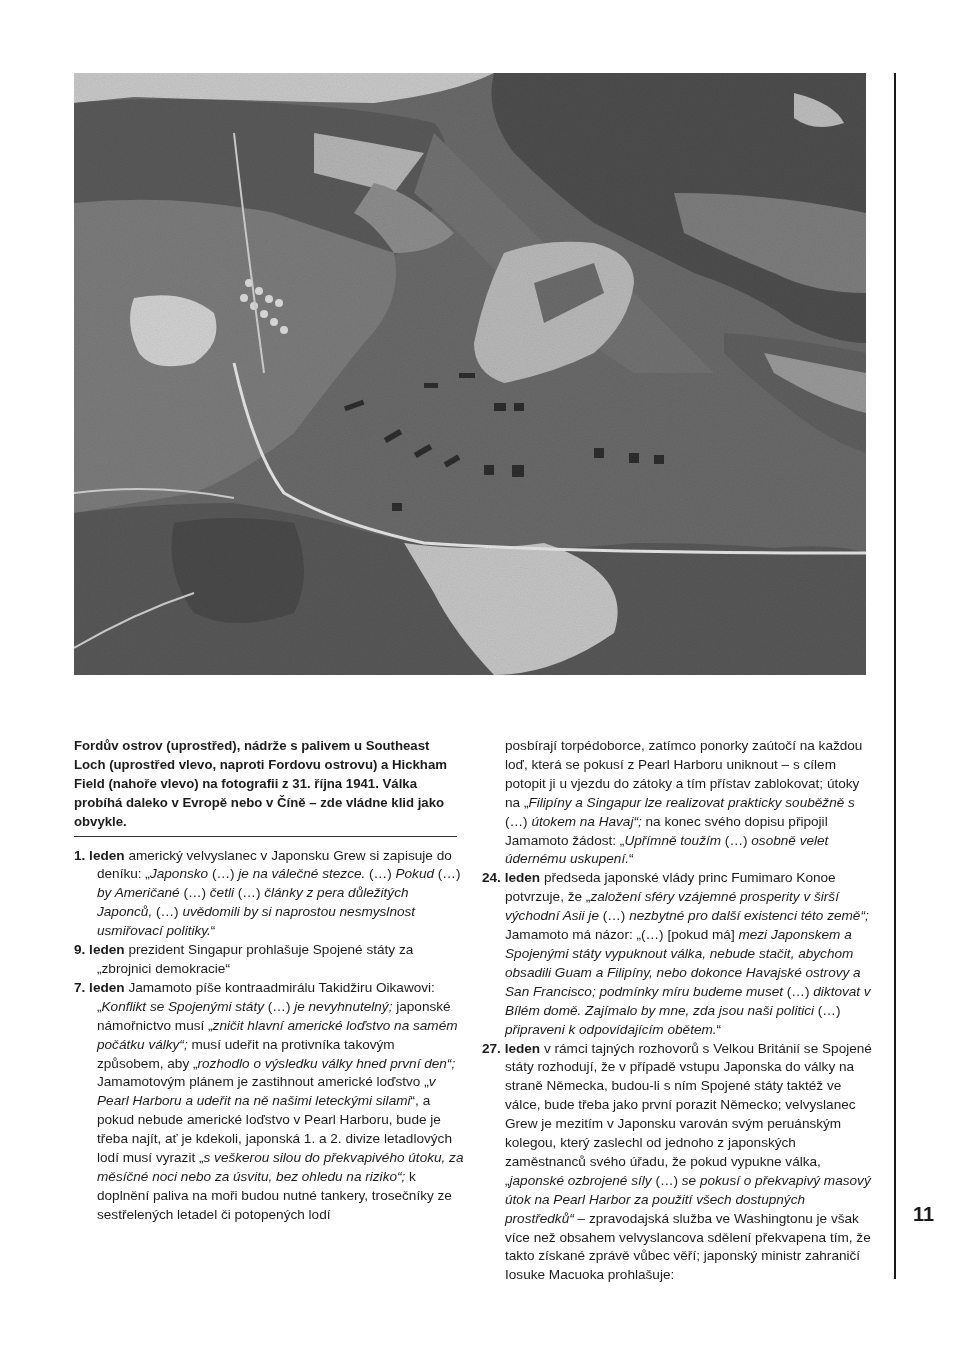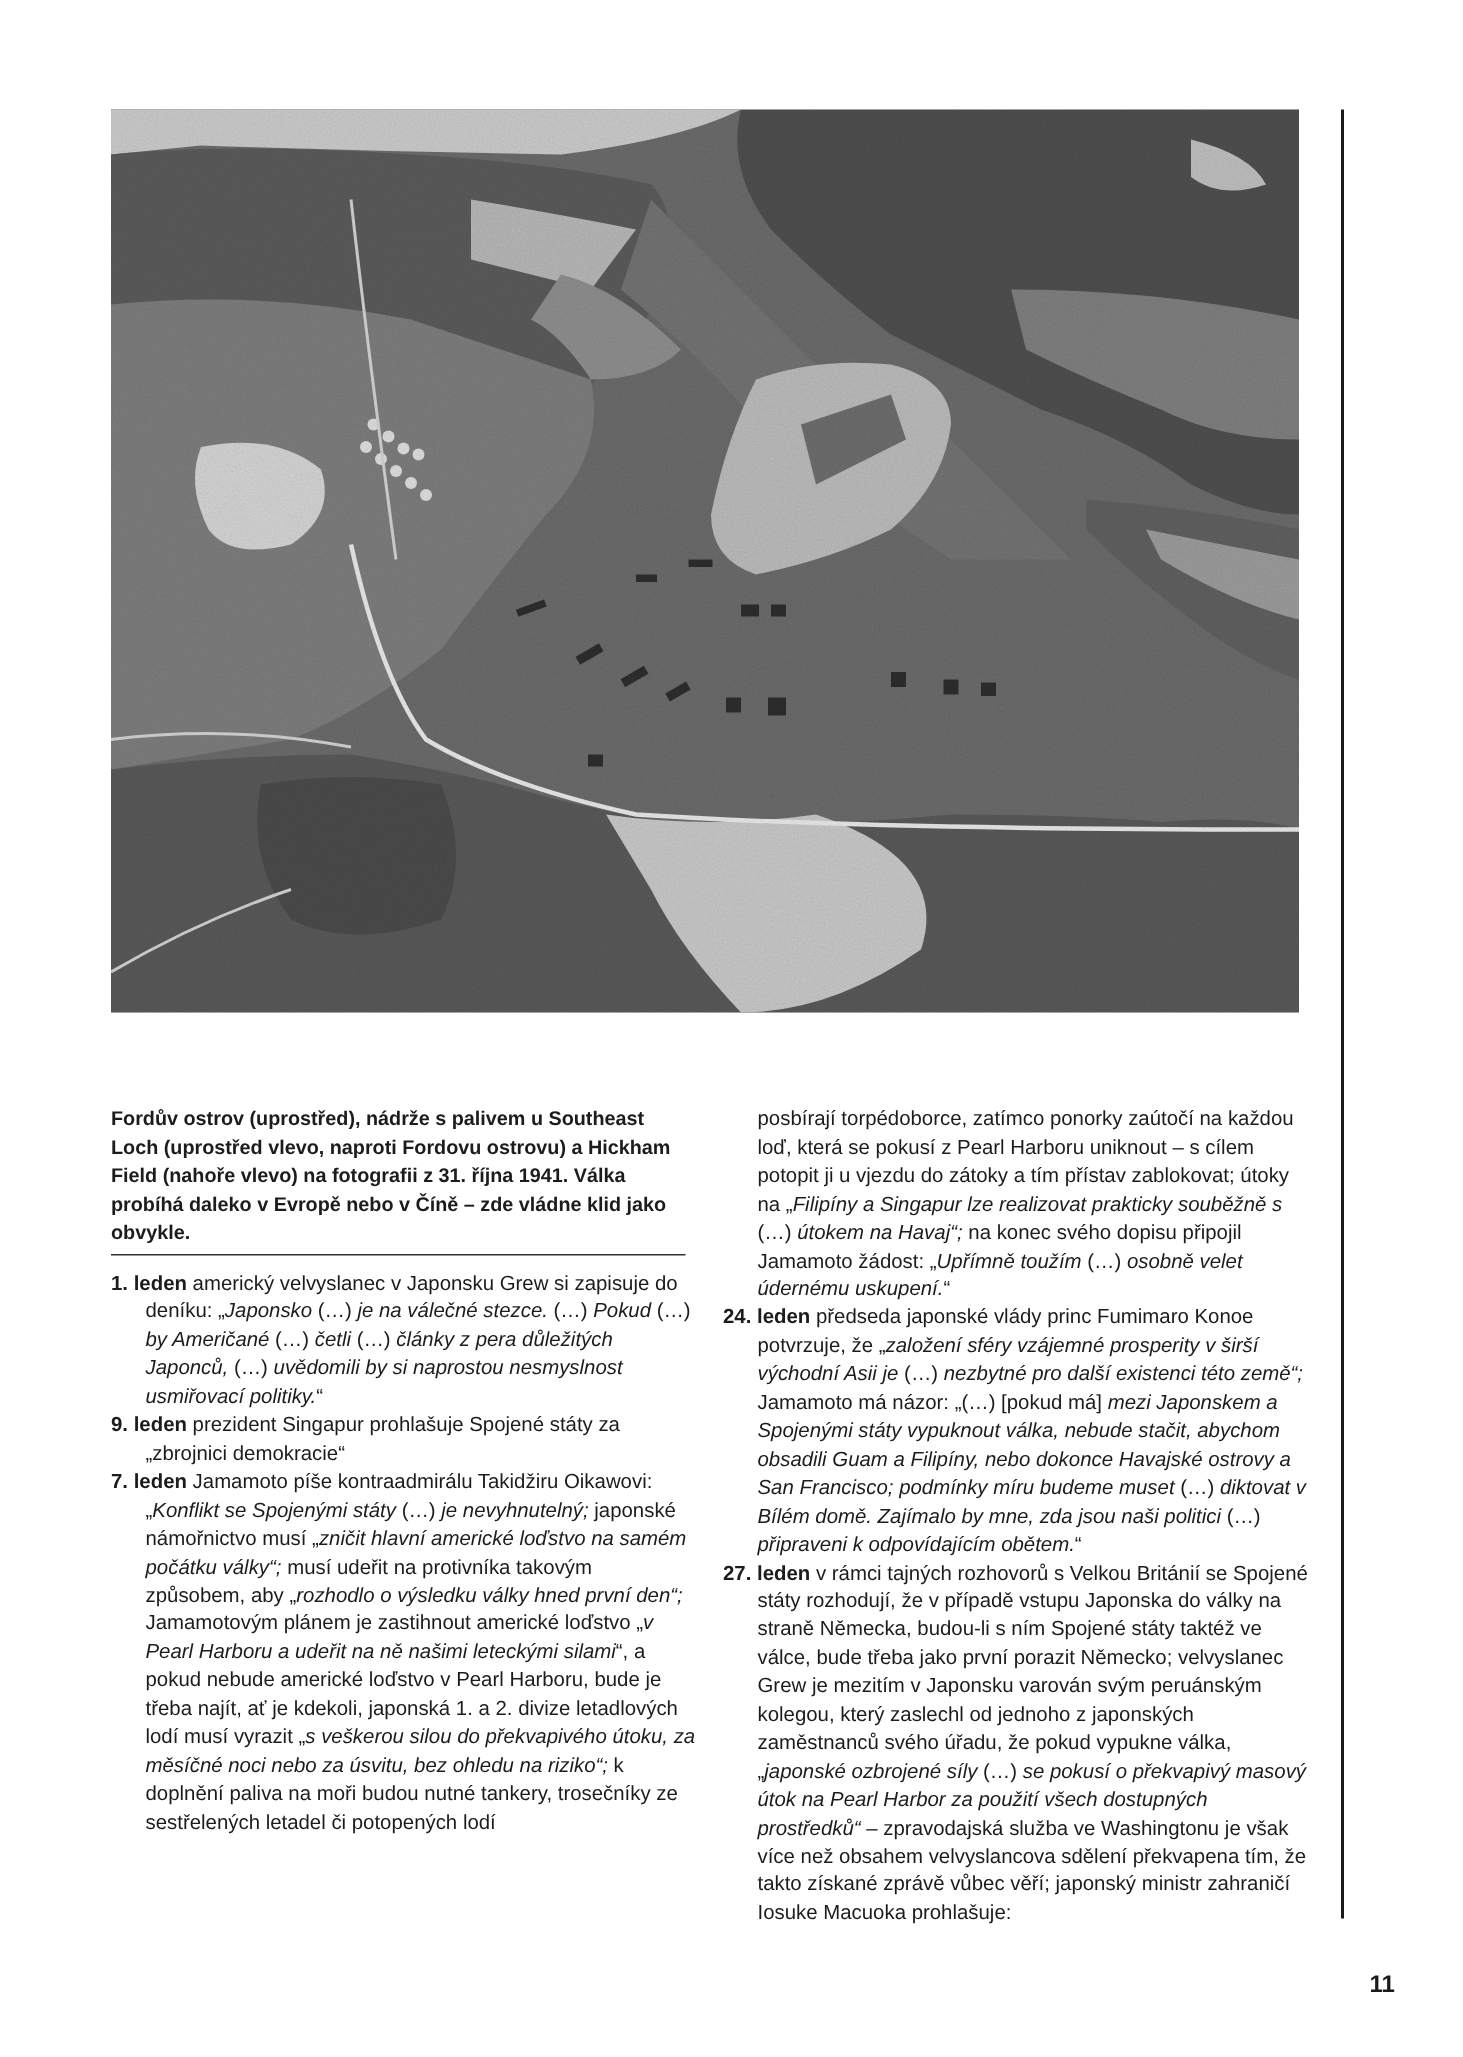--- a/index.html
+++ b/index.html
@@ -2,21 +2,21 @@
 <html><head>
 <meta charset="utf-8">
 <style>
   html, body { margin:0; padding:0; background:#ffffff; }
   body { width:975px; height:1371px; position:relative; overflow:hidden;
          font-family:"Liberation Sans", sans-serif; color:#1c1c1c; }
   .photo { position:absolute; left:74px; top:73px; width:792px; height:602px;
            overflow:hidden; background:#6b6b6b; }
   .photo svg { display:block; width:100%; height:100%; }
   .vrule { position:absolute; left:894px; top:73px; width:2px; height:1206px; background:#1a1a1a; }
-  .pagenum { position:absolute; left:913px; top:1315px; font-size:16px; font-weight:bold; color:#1a1a1a; }
+  .pagenum { position:absolute; left:913px; top:1203px; font-size:20px; font-weight:bold; color:#1a1a1a; }
   .col { position:absolute; font-size:13.6px; line-height:18.9px;margin-top:41px; }
   .colL { left:74px; top:696px; width:390px; }
   .colR { left:482px; top:696px; width:392px; }
   .caption { font-weight:bold; font-size:13.2px; line-height:18.9px; margin:0; }
   .year { font-size:34px; font-weight:bold; margin:40px 0 0 0; line-height:38px; letter-spacing:-0.5px; }
   .yrule { height:1px; background:#333; margin:4px 7px 10px 0; }
   .entry { margin:0; padding-left:23px; text-indent:-23px; }
   .entry b { font-weight:bold; }
   .cont { margin:0; padding-left:23px; }
   i { font-style:italic; }

